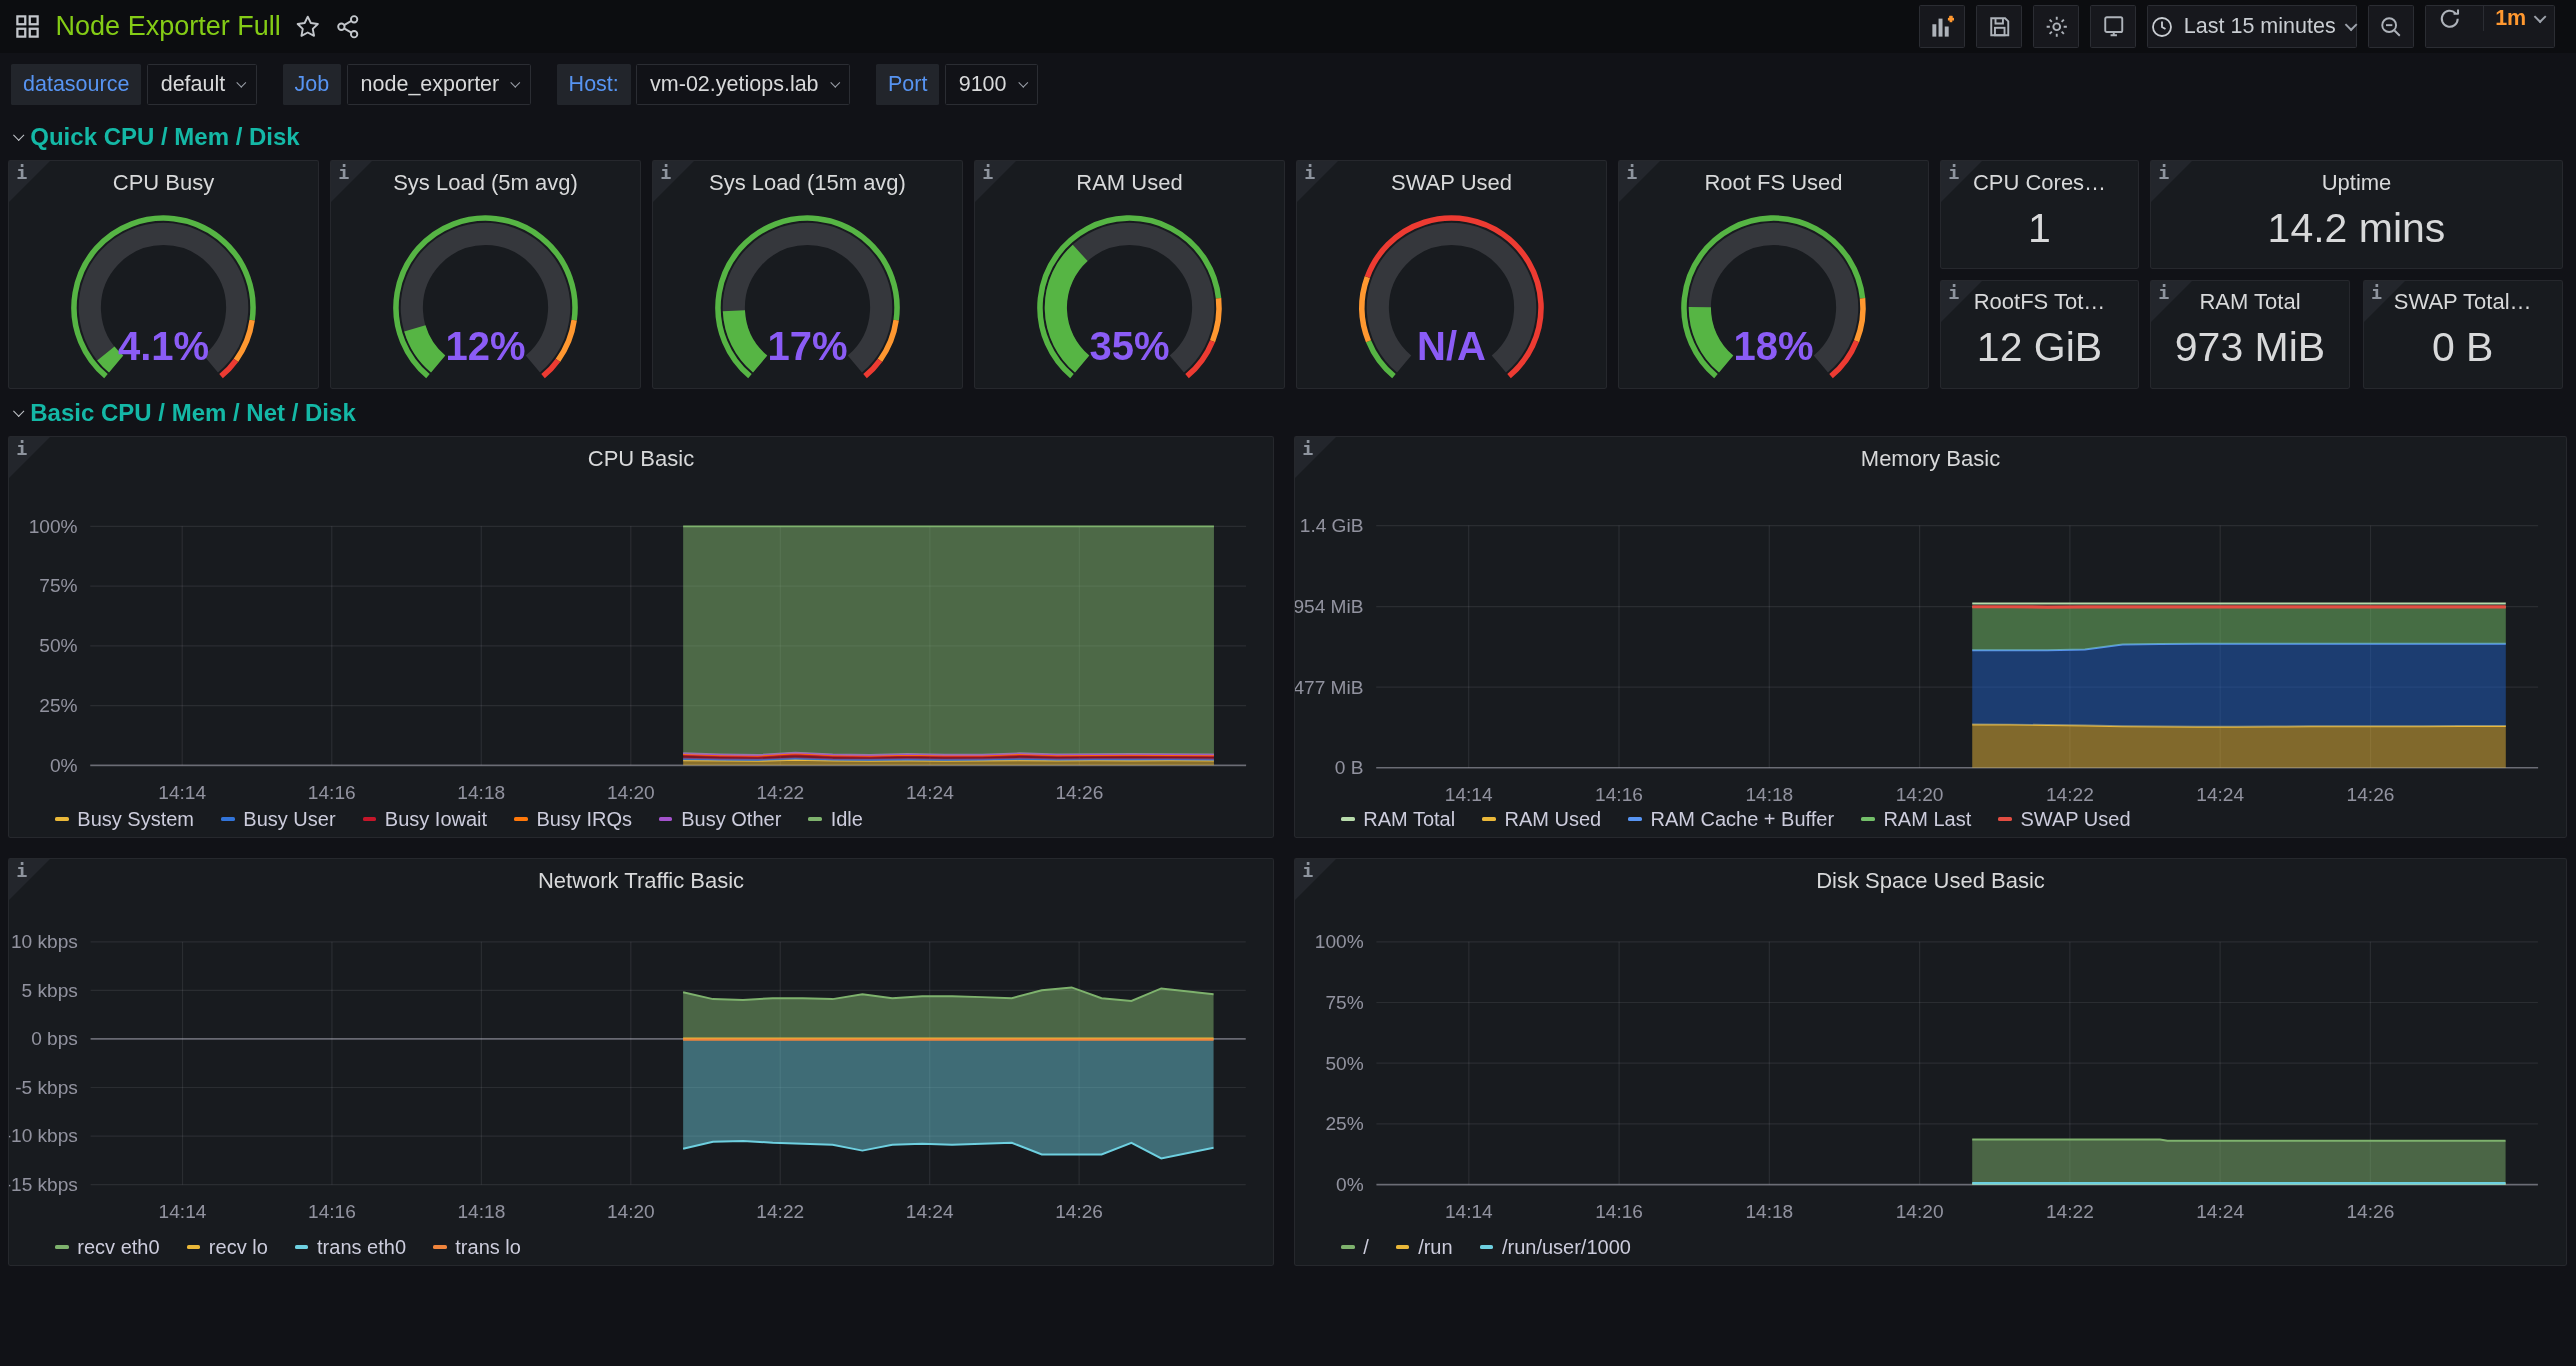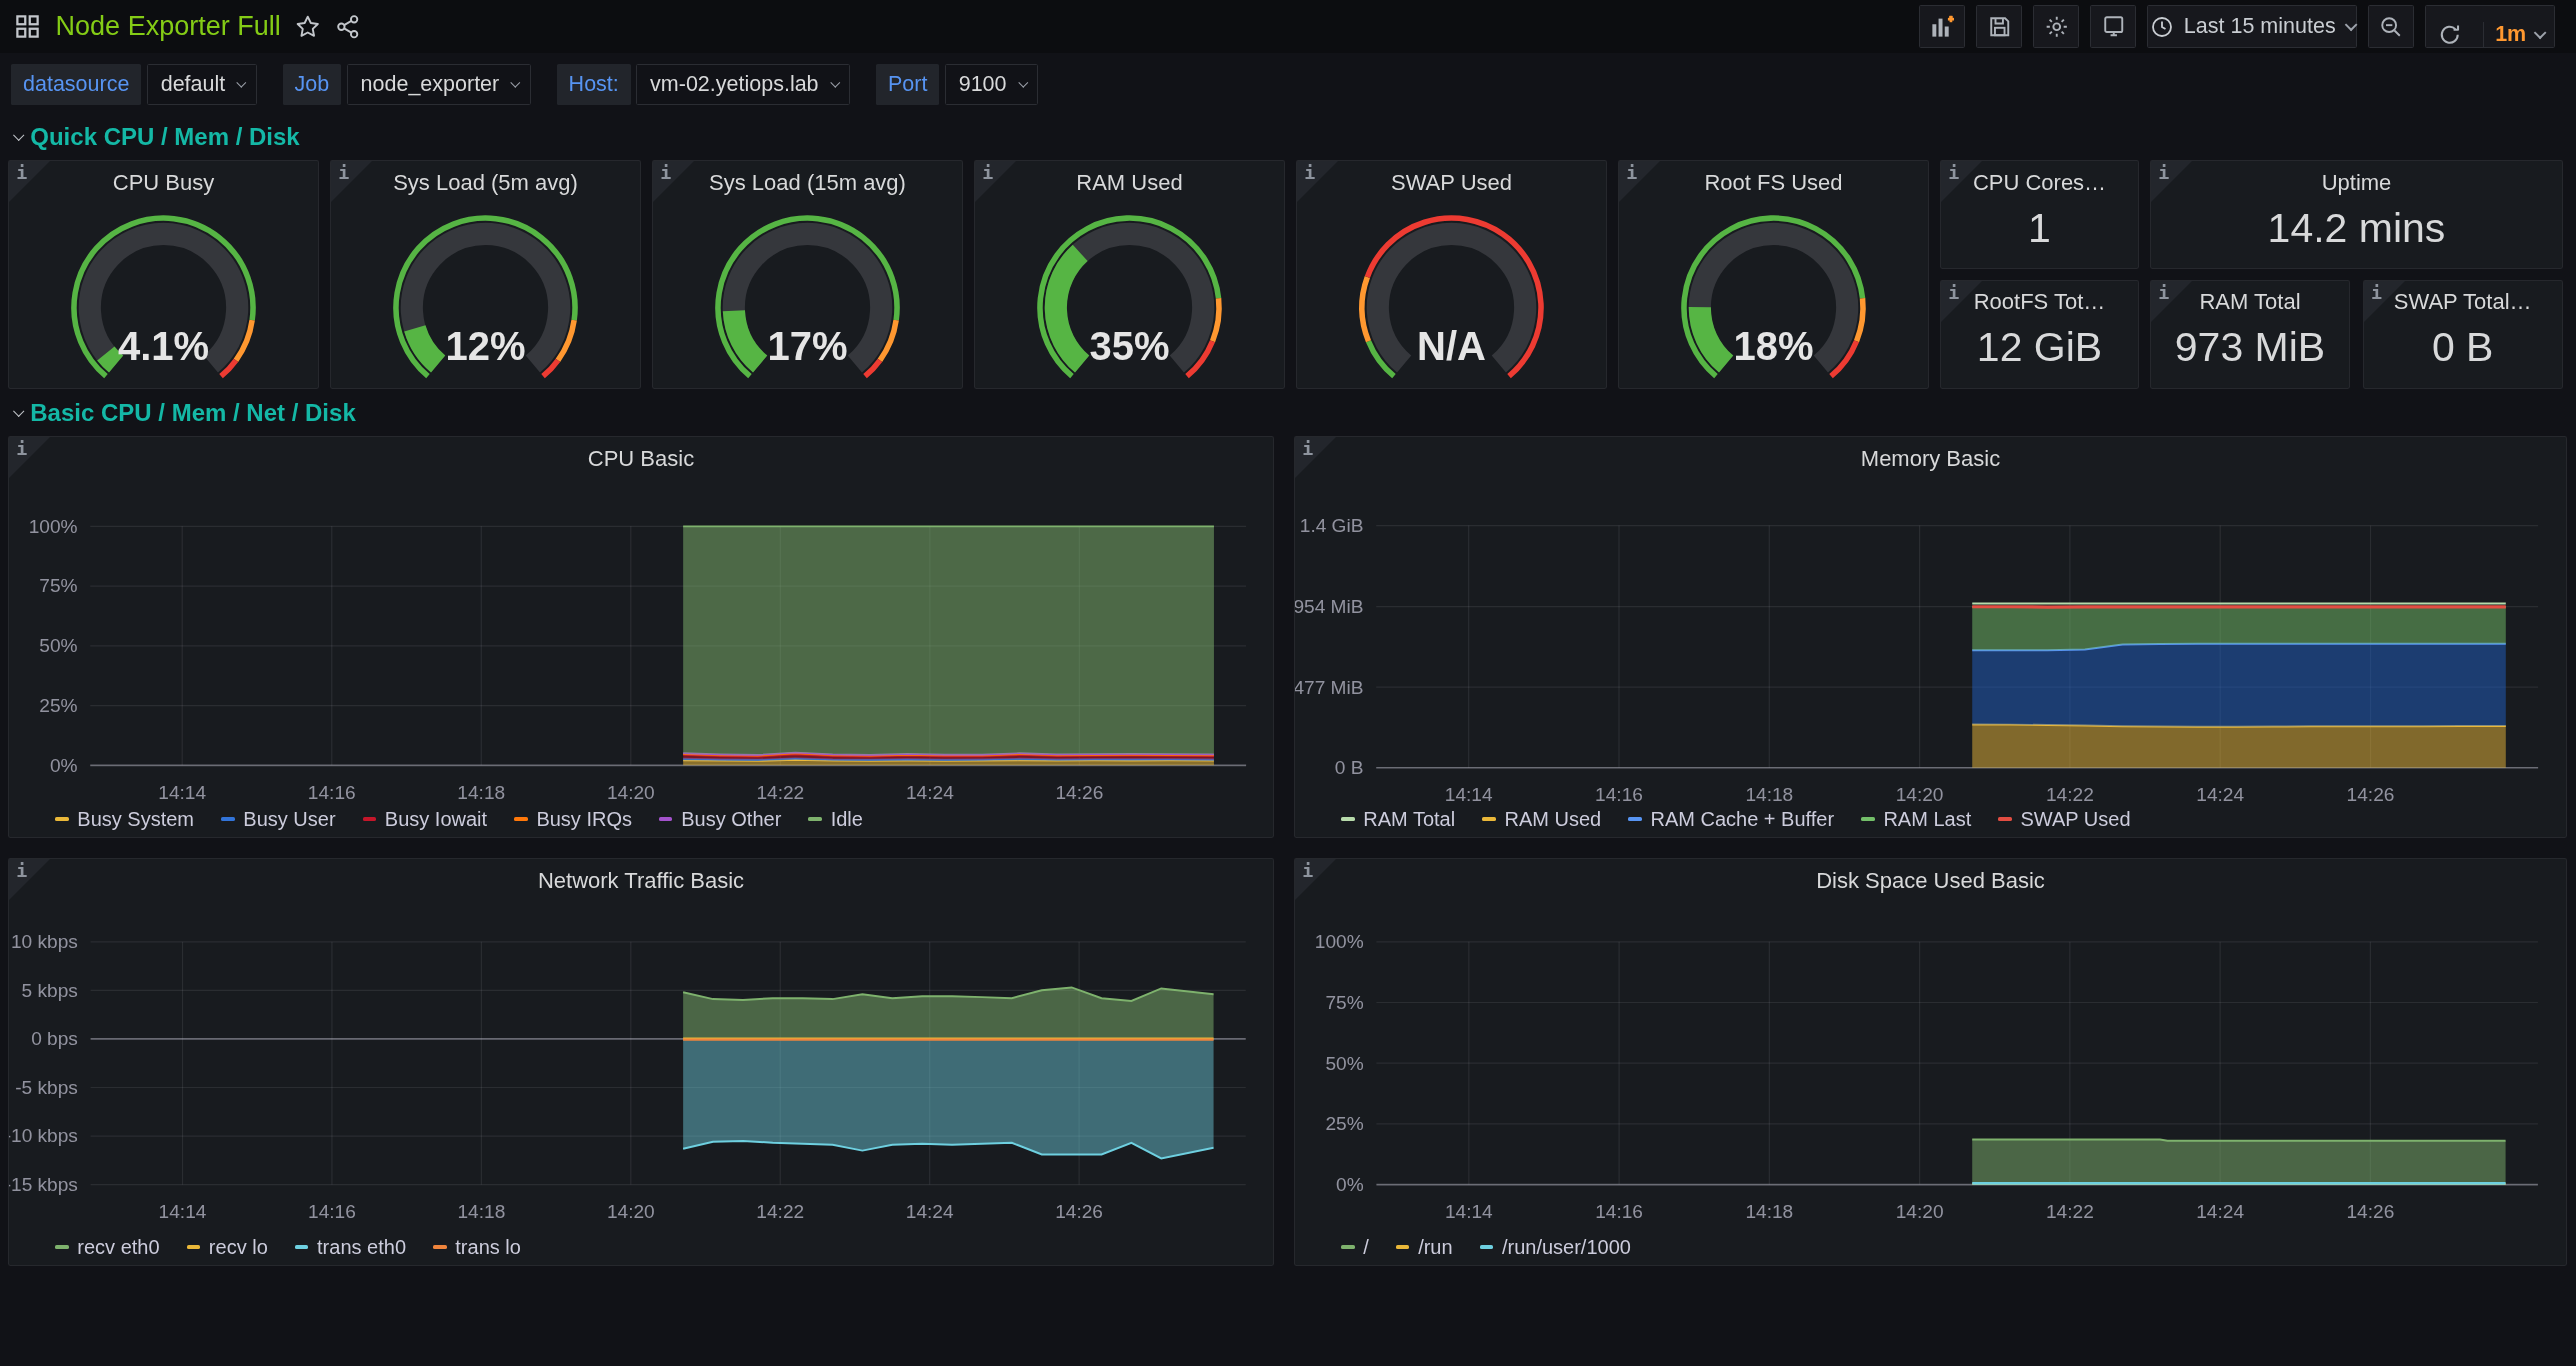--- a/index.html
+++ b/index.html
@@ -6,21 +6,21 @@
   html,body{width:2576px;height:1367px;background:#111217;font-family:"Liberation Sans",sans-serif;overflow:hidden;}
   
   .nav{height:53px;background:#0c0d10;display:flex;align-items:center;justify-content:space-between;padding:0 21px 0 14.3px;}
   .nav-left{display:flex;align-items:center;gap:14.3px;}
   .nav-title{font-size:27px;font-weight:500;color:#84cc16;}
   .nav-ic{color:#b7bac0;display:flex;align-items:center;}
   .nav-right{display:flex;align-items:center;gap:11px;}
   .navbtn{height:43px;min-width:46px;display:flex;align-items:center;justify-content:center;gap:9.6px;
           border:0.8px solid #2b2d33;background:#17181d;border-radius:1.6px;color:#aeb3ba;padding:0 2px;cursor:pointer;}
   .tp-text{font-size:21.5px;color:#c9cdd2;}
-  .refresh-group{display:flex;align-items:flex-end;padding:0;}
+  .refresh-group{display:flex;align-items:flex-start;padding:0;}
   .refresh-group .seg{display:flex;align-items:center;padding:0 11px;}
   .refresh-group .seg+.seg{border-left:0.8px solid #2b2d33;}
   .orange-txt{font-size:21.5px;font-weight:700;}
   .chev{width:8.8px;height:8.8px;border-right:2.4px solid #9da2ab;border-bottom:2.4px solid #9da2ab;transform:rotate(45deg) translateY(-2.4px);display:inline-block;}
   
   .vars{display:flex;gap:25.5px;padding:11px 11px 8px 11px;align-items:flex-start;}
   .vgroup{display:flex;gap:5.6px;align-items:center;}
   .vlabel{height:41px;display:flex;align-items:center;padding:0 12px;background:#22252b;border-radius:1.6px;color:#5794f2;font-size:21.5px;font-weight:500;}
   .vval{height:41px;display:flex;align-items:center;gap:11px;padding:0 12.7px;background:#111217;border:0.8px solid #2b2d33;border-radius:1.6px;color:#d8d9da;font-size:21.5px;cursor:pointer;}
   .vval .chev{width:7.2px;height:7.2px;border-width:1.6px;}
@@ -29,21 +29,21 @@
   .sect .chev{width:8px;height:8px;border-color:#c2c5ca;border-width:1.6px;}
   
   .panel{position:relative;background:#181b1f;border:0.8px solid rgba(204,204,220,0.08);border-radius:2.4px;}
   .p-title{text-align:center;font-size:22px;font-weight:500;color:#d8d9da;padding-top:8.8px;white-space:nowrap;overflow:hidden;text-overflow:ellipsis;}
   .corner{position:absolute;top:0;left:0;width:0;height:0;border-top:41px solid #23262c;border-right:41px solid transparent;z-index:3;cursor:pointer;}
   .corner span{position:absolute;top:-40px;left:7.2px;color:#8e949e;font:700 18.3px "DejaVu Sans Mono",monospace;}
   
   .grow{display:flex;gap:11px;padding:1.6px 8px 0 8px;}
   .gpanel{width:311px;height:229px;}
   .gmount{position:absolute;top:37px;left:0;right:0;display:flex;justify-content:center;}
-  .gval{position:absolute;bottom:19px;left:0;right:0;text-align:center;font-size:40px;font-weight:700;color:#e5e5e5;}
+  .gval{position:absolute;bottom:19px;left:0;right:0;text-align:center;font-size:40px;font-weight:700;color:#8b5cf6;}
   .statcol{display:flex;flex-direction:column;gap:10.4px;}
   .stat{display:flex;flex-direction:column;}
   .sval{flex:1;display:flex;align-items:center;justify-content:center;font-size:41px;font-weight:500;color:#d8d9da;padding-bottom:8px;}
   .strow{display:flex;gap:12.7px;}
   
   .cgrid{display:grid;grid-template-columns:1266px 1273px;column-gap:20px;row-gap:20px;padding:1.6px 8px 0 8px;}
   .cpanel .plotmount{position:absolute;inset:0;z-index:1;}
   .legend{position:absolute;left:46px;bottom:6.4px;display:flex;gap:27px;align-items:center;z-index:2;}
   .litem{display:flex;align-items:center;gap:8.8px;font-size:20px;color:#ccccdc;cursor:pointer;}
   .sw{width:13.5px;height:4px;border-radius:1.6px;display:inline-block;}

